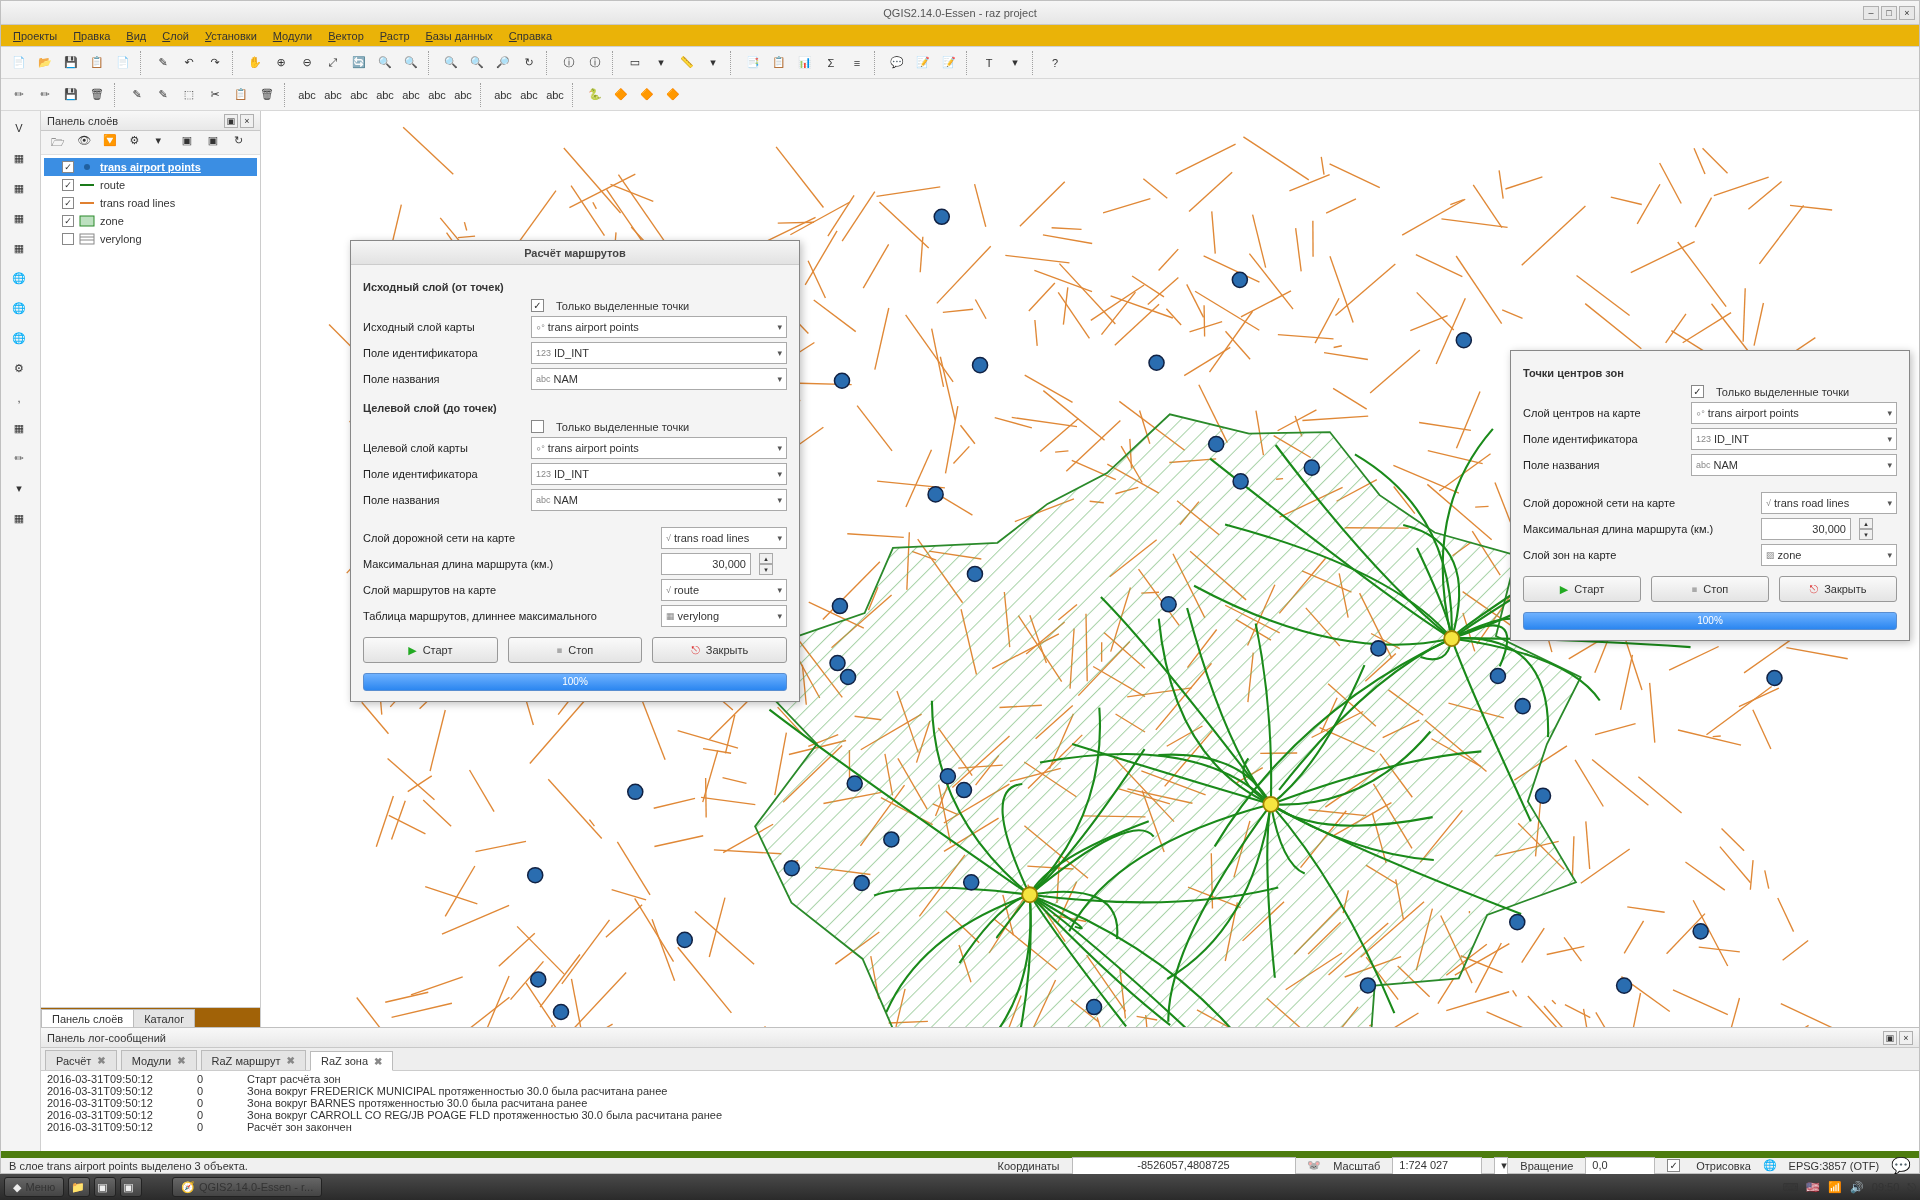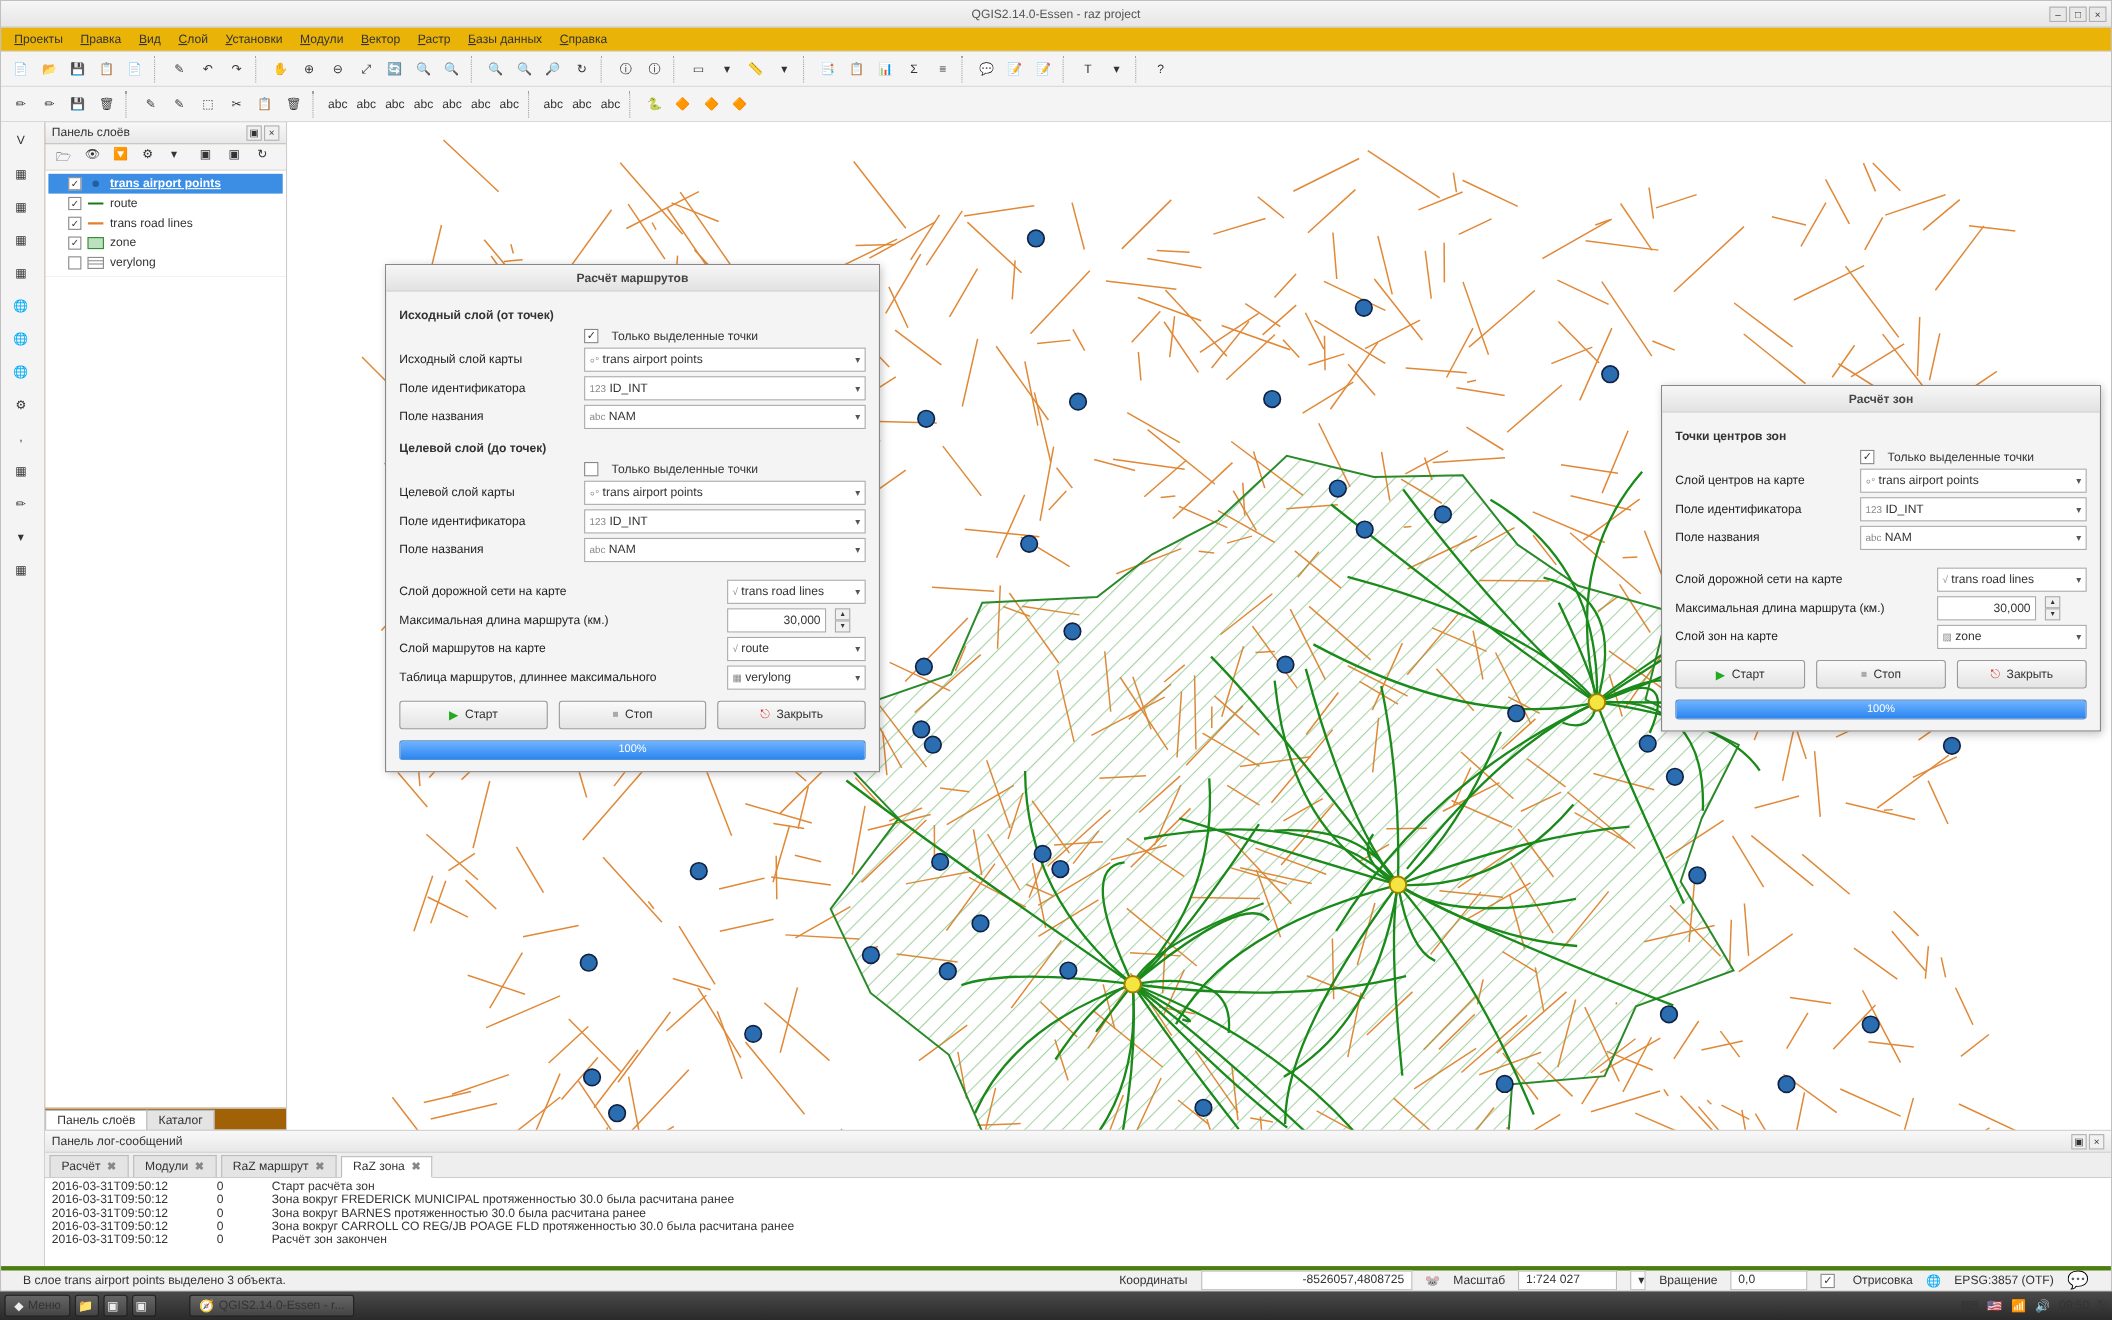--- a/index.html
+++ b/index.html
@@ -41,21 +41,21 @@
 .canvas{position:absolute;inset:0}
 .log-panel{border-top:1px solid #c0c0c0;background:#f4f4f4;display:flex;flex-direction:column}
 .log-tabs{display:flex;border-bottom:1px solid #ccc;background:#eee;padding-top:2px}
 .log-tab{padding:3px 10px;background:#e4e4e4;border:1px solid #bbb;border-bottom:none;margin-left:4px;display:flex;align-items:center;gap:6px}
 .log-tab.act{background:#fff;border-bottom:1px solid #fff;position:relative;top:1px}
 .log-x{font-weight:bold;color:#888;font-size:10px}
 .log-body{background:#fff;height:80px;overflow:auto;padding:2px 6px}
 .log-row{display:flex;gap:20px;white-space:nowrap}
 .log-row span:nth-child(1){width:130px}
 .log-row span:nth-child(2){width:30px}
-.statusbar{height:22px;border-top:4px solid #4d7c0f;background:#f0f0f0;display:flex;align-items:center;padding:0 20px;gap:12px}
+.statusbar{height:22px;border-top:7px solid #4d7c0f;background:#f0f0f0;display:flex;align-items:center;padding:0 8px;gap:12px}
 .statusbar .sfield{border:1px solid #bbb;background:#fff;padding:1px 6px;height:18px}
 .taskbar{position:absolute;left:0;right:0;bottom:0;height:26px;background:linear-gradient(#4a4a4a,#2a2a2a);display:flex;align-items:center;padding:0 4px;gap:4px;color:#ddd}
 .taskbtn{background:linear-gradient(#666,#444);border:1px solid #222;border-radius:3px;padding:2px 8px;color:#eee;height:20px;display:flex;align-items:center;gap:4px}
 .taskbar-right{margin-left:auto;display:flex;align-items:center;gap:8px}
 .dialog{position:absolute;background:#f4f4f4;border:1px solid #888;box-shadow:2px 2px 8px rgba(0,0,0,.25)}
 .dlg-title{height:24px;background:linear-gradient(#f6f6f6,#e2e2e2);text-align:center;font-weight:bold;line-height:24px;color:#444;border-bottom:1px solid #ccc}
 .dlg-body{padding:10px 12px}
 .dlg-sec{font-weight:bold;margin:6px 0 6px}
 .dlg-row{display:flex;align-items:center;margin:4px 0;gap:8px}
 .dlg-row label{width:160px;color:#222}
@@ -1161,21 +1161,21 @@
                 <span>Расчёт зон закончен</span>
               </div>
             </div>
     </div>
    </div>
   </div>
 
   <div class="statusbar">
    <span>В слое trans airport points выделено 3 объекта.</span>
    <span style="margin-left:auto">Координаты</span>
-   <span class="sfield" style="width:192px;text-align:right">-8526057,4808725</span>
+   <span class="sfield" style="width:224px;text-align:center">-8526057,4808725</span>
    <span>🐭</span>
    <span>Масштаб</span>
    <span class="sfield" style="width:90px">1:724 027</span>
         <span class="sfield" style="width:14px;text-align:center">▾</span>
    <span>Вращение</span>
    <span class="sfield" style="width:70px">0,0</span>
    <span class="chk">✓</span>
         <span>Отрисовка</span>
    <span>🌐</span>
         <span>EPSG:3857 (OTF)</span>
@@ -1291,21 +1291,20 @@
     <div class="dlg-btn">
             <span style="color:#d33">⎋</span>
             <span>Закрыть</span>
           </div>
    </div>
    <div class="progress">100%</div>
   </div>
  </div>
 
  <div class="dialog" style="right:10px;top:350px;width:400px">
-  <div class="dlg-title">Расчёт зон</div>
   <div class="dlg-body">
    <div class="dlg-sec">Точки центров зон</div>
    <div class="dlg-row">
           <label></label>
           <span class="chk">✓</span>
           <span>Только выделенные точки</span>
         </div>
    <div class="dlg-row">
           <label>Слой центров на карте</label>
           <div class="combo">

